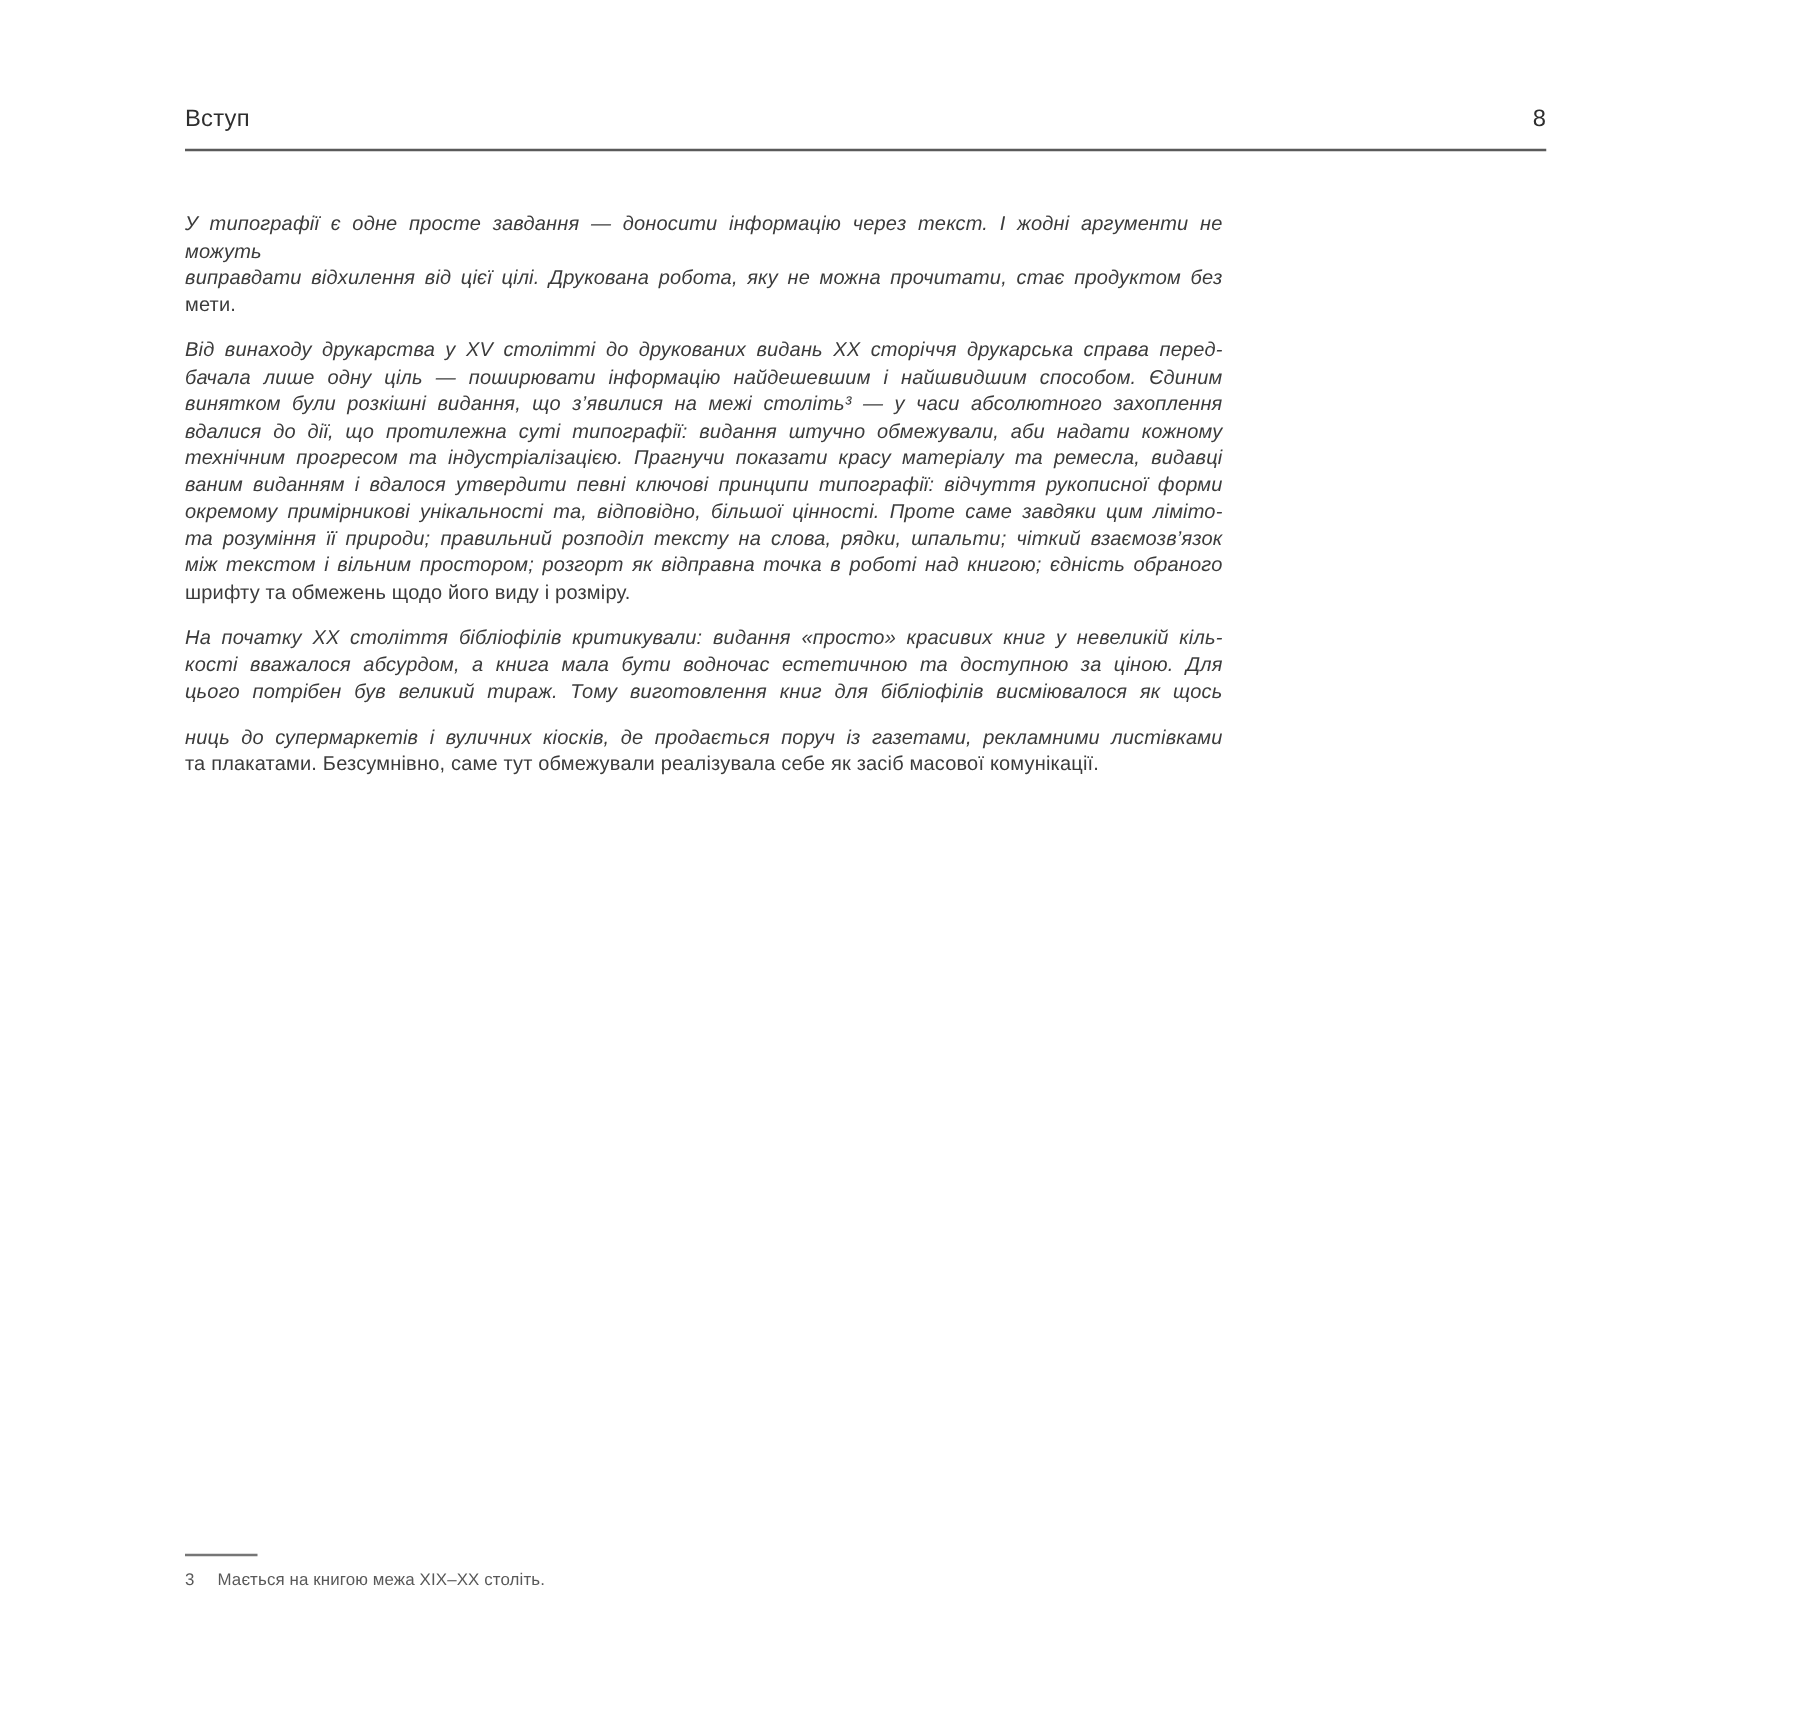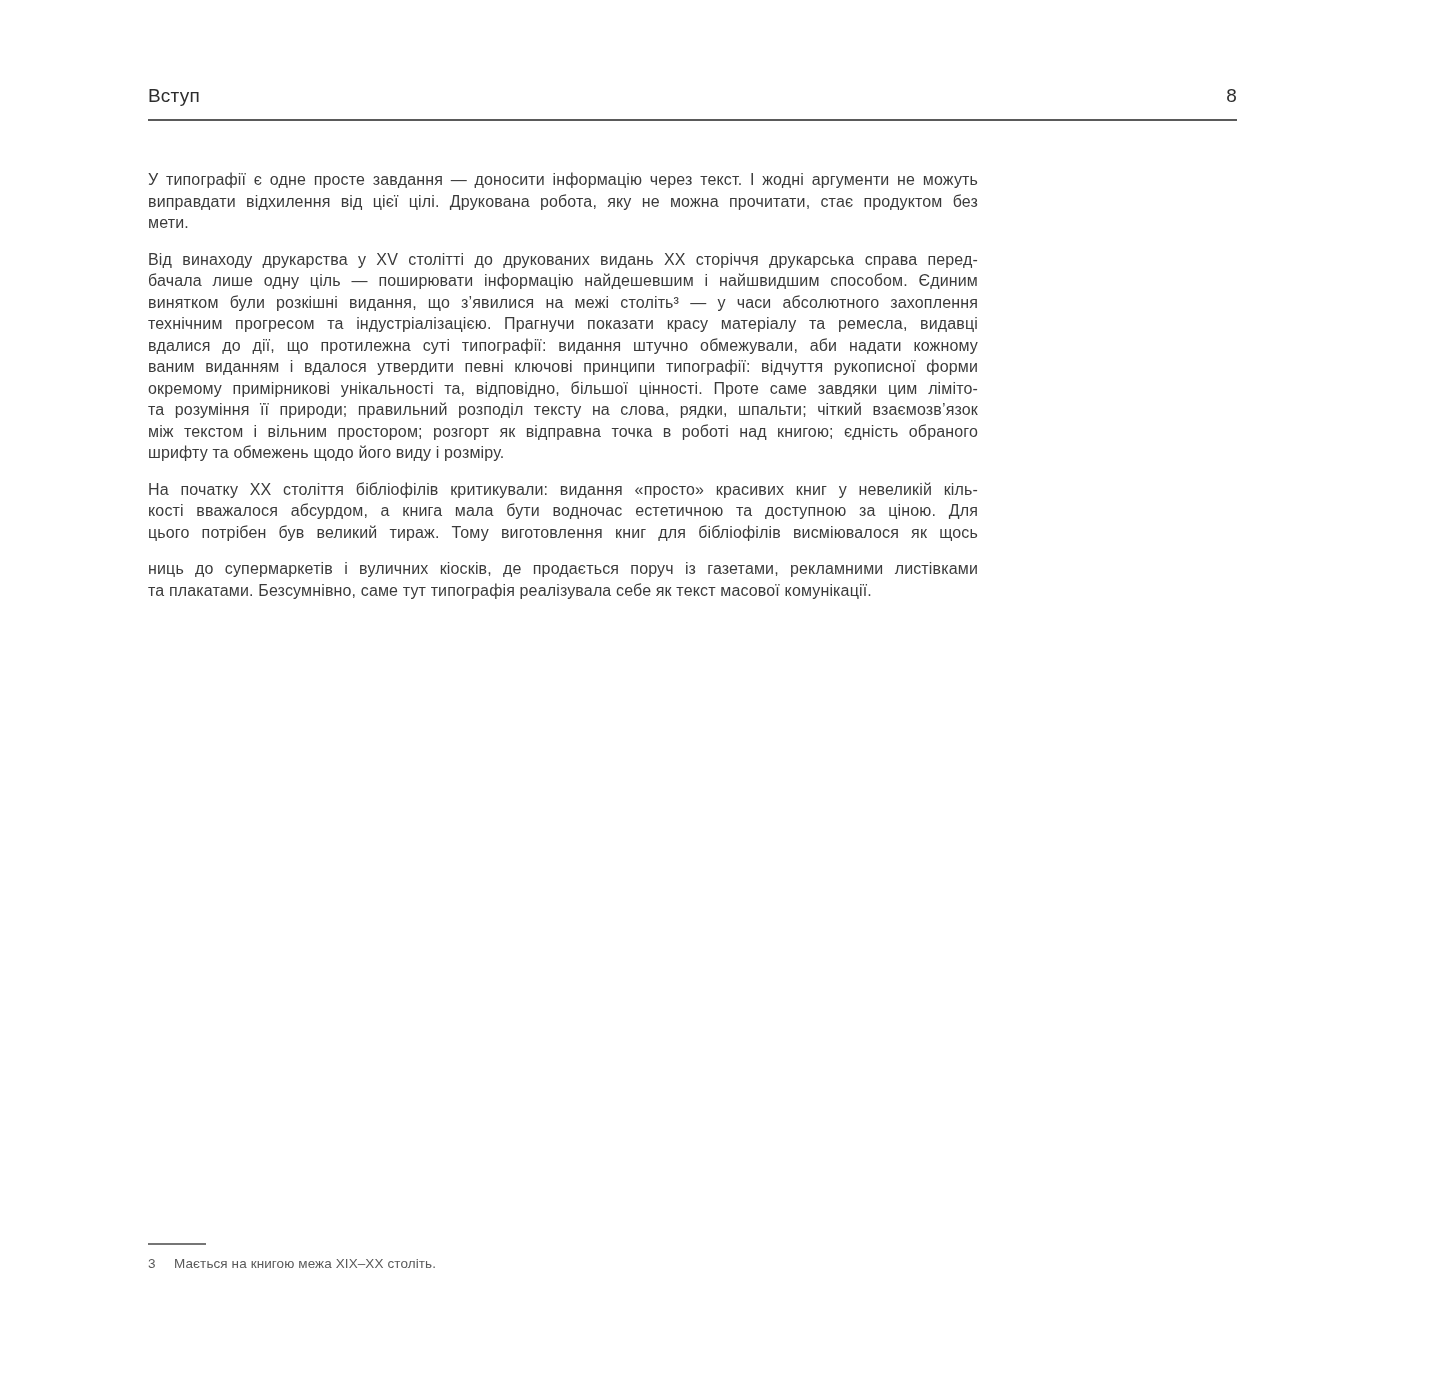--- a/index.html
+++ b/index.html
@@ -41,20 +41,21 @@
     font-size: 16px;
     line-height: 21.5px;
     color: var(--text, #3b3b3b);
     letter-spacing: 0.15px;
   }
   .para { margin-bottom: 15px; }
   .line { display: block; }
   .line.just {
     text-align: justify;
     text-align-last: justify;
+    font-style: italic;
   }
   .footnote-sep {
     position: absolute;
     left: 148px;
     top: 1243px;
     width: 58px;
     height: 2px;
     background: var(--footnote-rule, #767676);
   }
   .footnote {
@@ -85,36 +86,36 @@
   <main class="body-text">
       <p class="para">
         <span class="line just">У типографії є одне просте завдання — доносити інформацію через текст. І жодні аргументи не можуть</span>
         <span class="line just">виправдати відхилення від цієї цілі. Друкована робота, яку не можна прочитати, стає продуктом без</span>
         <span class="line">мети.</span>
       </p>
       <p class="para">
         <span class="line just">Від винаходу друкарства у XV столітті до друкованих видань XX сторіччя друкарська справа перед-</span>
         <span class="line just">бачала лише одну ціль — поширювати інформацію найдешевшим і найшвидшим способом. Єдиним</span>
         <span class="line just">винятком були розкішні видання, що з’явилися на межі століть³ — у часи абсолютного захоплення</span>
+        <span class="line just">вдалися до дії, що протилежна суті типографії: видання штучно обмежували, аби надати кожному</span>
         <span class="line just">технічним прогресом та індустріалізацією. Прагнучи показати красу матеріалу та ремесла, видавці</span>
-        <span class="line just">вдалися до дії, що протилежна суті типографії: видання штучно обмежували, аби надати кожному</span>
         <span class="line just">ваним виданням і вдалося утвердити певні ключові принципи типографії: відчуття рукописної форми</span>
         <span class="line just">окремому примірникові унікальності та, відповідно, більшої цінності. Проте саме завдяки цим ліміто-</span>
         <span class="line just">та розуміння її природи; правильний розподіл тексту на слова, рядки, шпальти; чіткий взаємозв’язок</span>
         <span class="line just">між текстом і вільним простором; розгорт як відправна точка в роботі над книгою; єдність обраного</span>
         <span class="line">шрифту та обмежень щодо його виду і розміру.</span>
       </p>
       <p class="para">
         <span class="line just">На початку XX століття бібліофілів критикували: видання «просто» красивих книг у невеликій кіль-</span>
         <span class="line just">кості вважалося абсурдом, а книга мала бути водночас естетичною та доступною за ціною. Для</span>
         <span class="line just">цього потрібен був великий тираж. Тому виготовлення книг для бібліофілів висміювалося як щось</span>
       </p>
       <p class="para">
         <span class="line just">ниць до супермаркетів і вуличних кіосків, де продається поруч із газетами, рекламними листівками</span>
-        <span class="line">та плакатами. Безсумнівно, саме тут типографія реалізувала себе як текст масової комунікації.</span>
+        <span class="line">та плакатами. Безсумнівно, саме тут обмежували реалізувала себе як засіб масової комунікації.</span>
       </p>
     </main>
 
   <div class="footnote-sep"></div>
 
   <div class="footnote">
     <span class="footnote-marker">3</span>
     <span>Мається на книгою межа XIX–XX століть.</span>
   </div>
 

